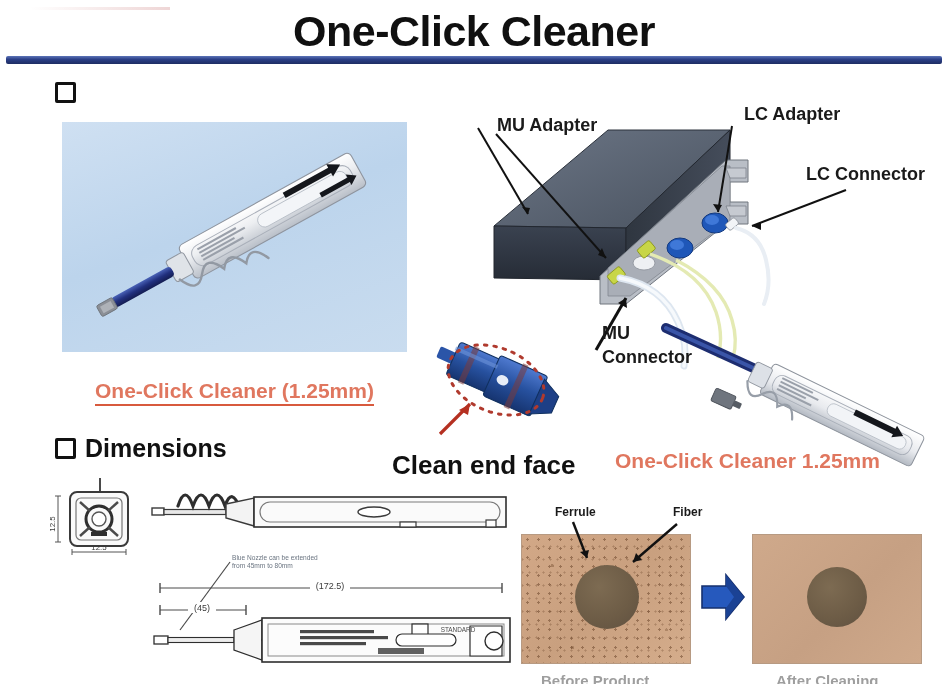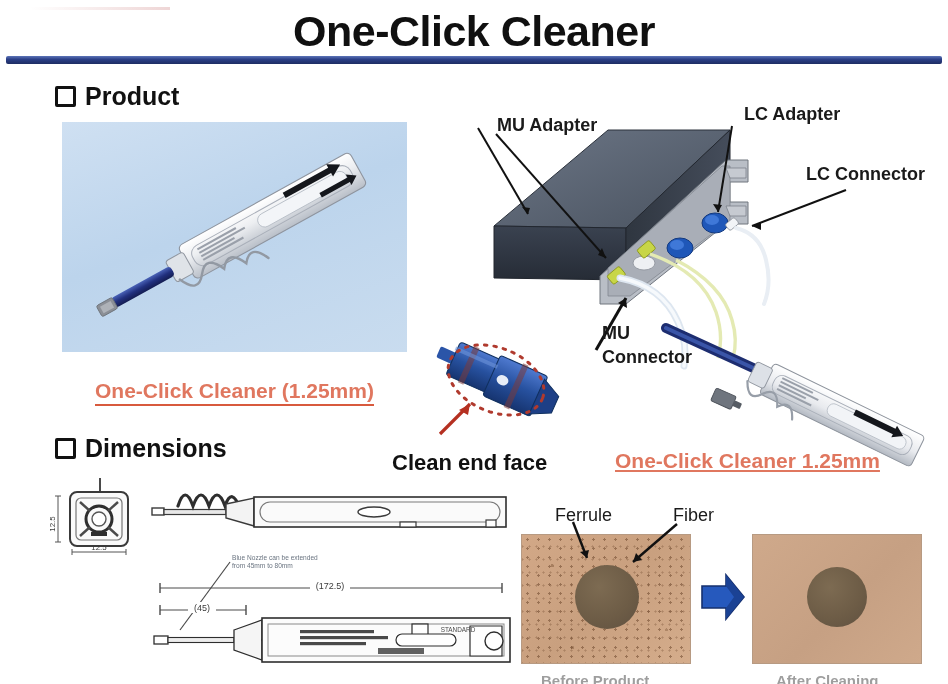--- a/index.html
+++ b/index.html
@@ -55,25 +55,25 @@
     white-space:nowrap;
   }
   .red-cap.underlined{border-bottom:2px solid #d85a3e;padding-bottom:1px;}
 
   
   .dlabel{
     position:absolute;font-size:18px;font-weight:bold;color:#1a1a1a;
     white-space:nowrap;line-height:21px;margin-left:34px;
   }
   .blk-cap{
-    position:absolute;font-size:22px;font-weight:bold;color:#111;
+    position:absolute;font-size:26px;font-weight:bold;color:#111;
     white-space:nowrap;
   }
   .micro-lbl{
-    position:absolute;font-size:18px;font-weight:normal;color:#1a1a1a;
+    position:absolute;font-size:12px;font-weight:bold;color:#1a1a1a;
     white-space:nowrap;
   }
 
   
   .micro{
     position:absolute;border:1px solid #b79a82;
   }
   .micro.before{
     left:521px;top:534px;width:168px;height:128px;
     background:
@@ -118,21 +118,20 @@
 <div class="slide">
 
   <div class="faint-line"></div>
   <div class="title-row">
     <span class="title-main">One-Click Cleaner</span>
   </div>
   <div class="title-rule"></div>
 
   <div class="section-head" style="left:55px;top:82px;">
     <span class="sq-bullet"></span>
-    <span class="section-label">Product</span>
   </div>
 
   <div class="photo">
     <svg class="pen-wrap" width="345" height="230" viewBox="0 0 345 230">
       <defs>
         <linearGradient id="bodyG" x1="0" y1="0" x2="0" y2="1">
           <stop offset="0%" stop-color="#ffffff"></stop>
           <stop offset="42%" stop-color="#eceef1"></stop>
           <stop offset="100%" stop-color="#b9bfc8"></stop>
         </linearGradient>
@@ -264,21 +263,21 @@
     <path d="M166 242 L196 190" fill="none" stroke="#111" stroke-width="3"></path>
     <path d="M196 190 l1 10 l-9 -5 z" fill="#111"></path>
   </svg>
 
   <div class="dlabel" style="left:463px;top:115px;">MU Adapter</div>
   <div class="dlabel" style="left:710px;top:104px;">LC Adapter</div>
   <div class="dlabel" style="left:772px;top:164px;">LC Connector</div>
   <div class="dlabel" style="left:568px;top:323px;">MU</div>
   <div class="dlabel" style="left:568px;top:347px;">Connector</div>
 
-  <div class="red-cap" style="left:615px;top:449px;text-decoration:underline;">One-Click Cleaner 1.25mm</div>
+  <div class="red-cap" style="left:615px;top:449px;">One-Click Cleaner 1.25mm</div>
 
   <svg style="position:absolute;left:408px;top:330px;" width="175" height="110" viewBox="0 0 175 110">
     <defs>
       <linearGradient id="connG" x1="0" y1="0" x2="0" y2="1">
         <stop offset="0%" stop-color="#4f7ad0"></stop>
         <stop offset="48%" stop-color="#27519f"></stop>
         <stop offset="100%" stop-color="#163470"></stop>
       </linearGradient>
     </defs>
     <g transform="rotate(24 88 55)">

